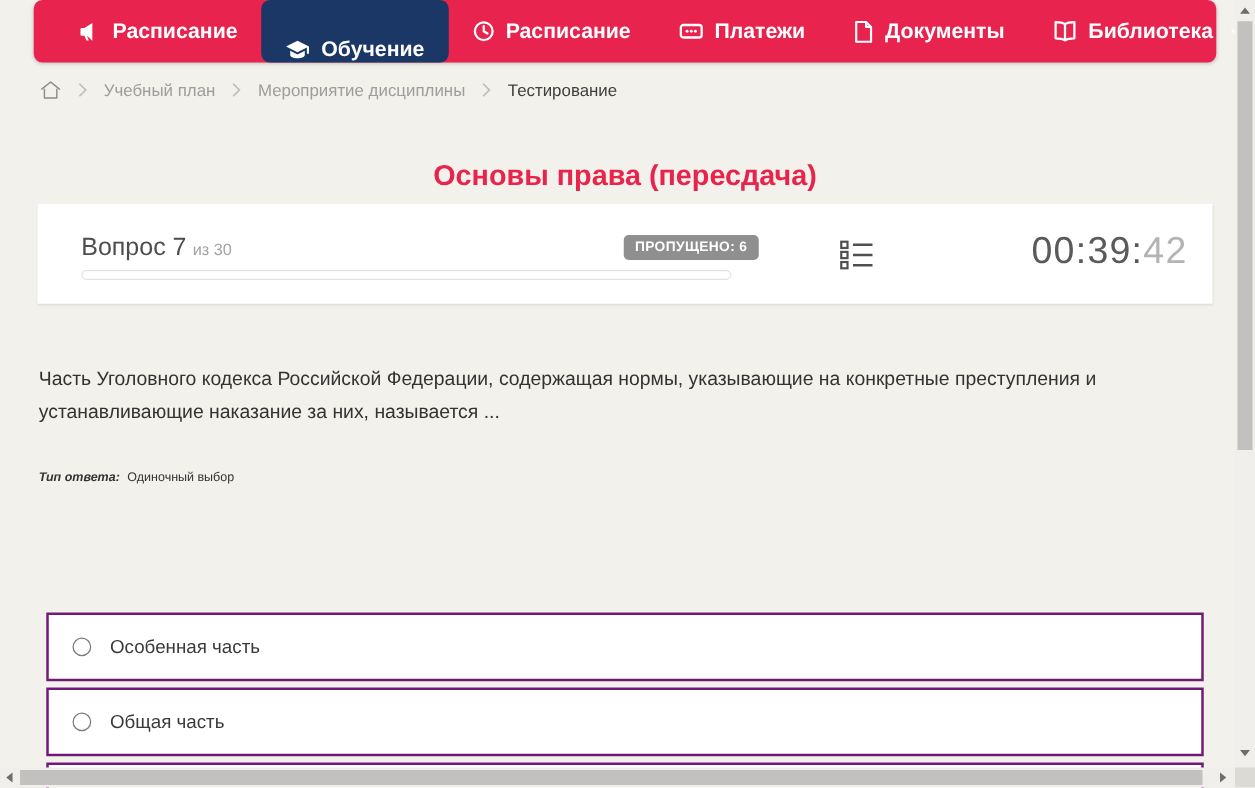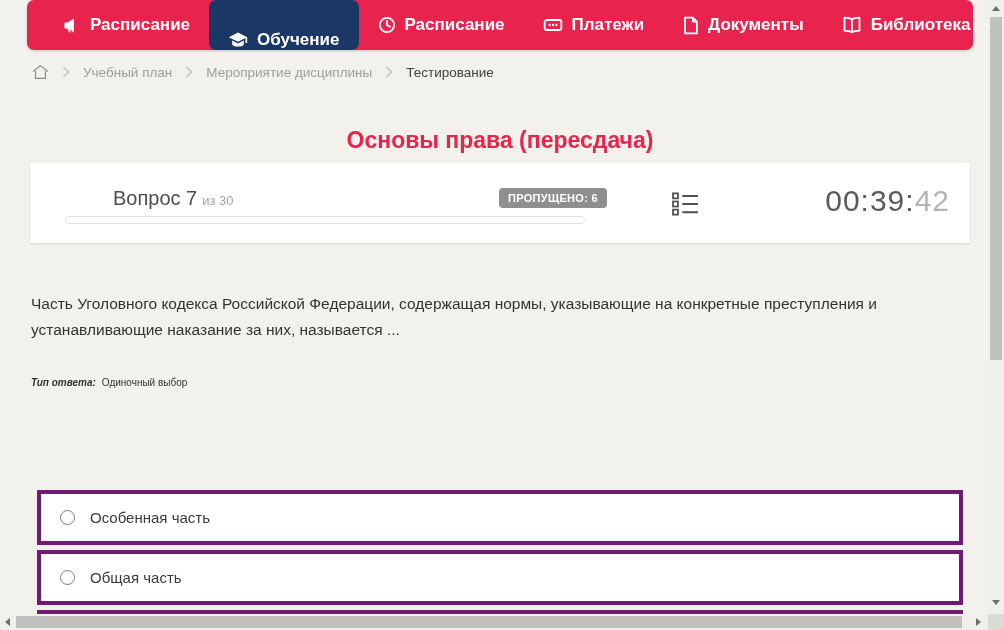--- a/index.html
+++ b/index.html
@@ -42,21 +42,21 @@
   .page-title {
     position:absolute; left:0; top:112px; width:1000px; text-align:center;
     color:#e8244c; font-size:23px; font-weight:700;
   }
 
   
   .qcard {
     position:absolute; left:30px; top:163px; width:940px; height:80px;
     background:#ffffff; box-shadow:0 1px 2px rgba(0,0,0,.10);
   }
-  .q-number { position:absolute; left:35px; top:24px; font-size:20px; color:#4d4d4d;margin-left:48px; }
+  .q-number { position:absolute; left:35px; top:24px; font-size:20px; color:#4d4d4d; }
   .q-of { font-size:13px; color:#a2a2a2; margin-left:5px; }
   .skip-badge {
     position:absolute; left:469px; top:25px;
     background:#8f8f8f; color:#fff; font-size:11px; font-weight:700;
     padding:4px 9px; border-radius:4px; letter-spacing:.3px;text-align:center;
   }
   .progress {
     position:absolute; left:35px; top:53px; width:520px; height:8px;
     border:1px solid #e3e3e2; border-radius:5px; background:#fff; overflow:hidden;
   }
@@ -71,21 +71,21 @@
   
   .question { position:absolute; left:31px; top:291px; width:940px; color:#333; }
   .q-prompt-label { font-style:italic; font-weight:700; font-size:15px; margin-bottom:10px; }
   .q-text { font-size:15.5px; line-height:26px; }
   .answer-type { margin-top:34px; font-size:10px; }
   .answer-type .at-label { font-style:italic; font-weight:700; margin-right:6px; }
 
   
   .options { position:absolute; left:37px; top:490px; width:926px; }
   .option {
-    height:55px; background:#fff; border:4px solid #701a75; margin-bottom:5px;
+    height:55px; background:#fff; border:2px solid #701a75; margin-bottom:5px;
     display:flex; align-items:center; padding-left:19px; cursor:pointer;
   }
   .radio {
     width:15px; height:15px; border:1px solid #7b7b7b; border-radius:50%;
     background:#fff; margin-right:15px; flex:none; cursor:pointer;
   }
   .option-label { font-size:15px; color:#3a3a3a; }
 
   
   .vscroll { position:absolute; right:0; top:0; width:16px; height:614px; background:#f0efeb; }

